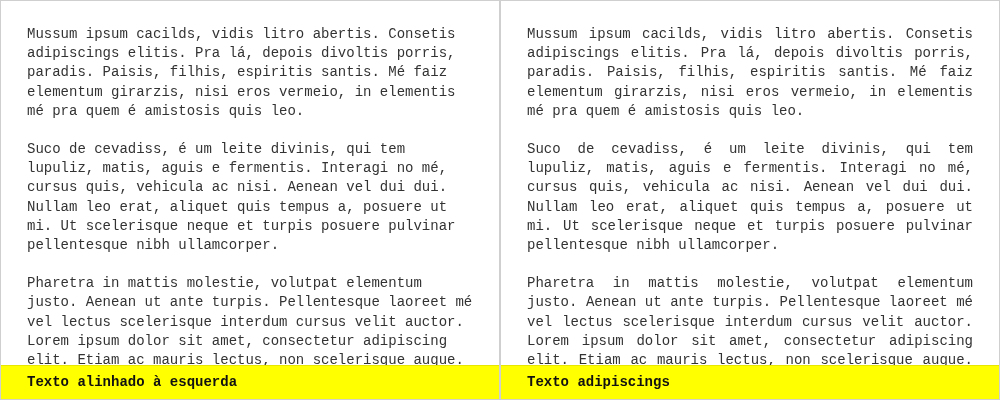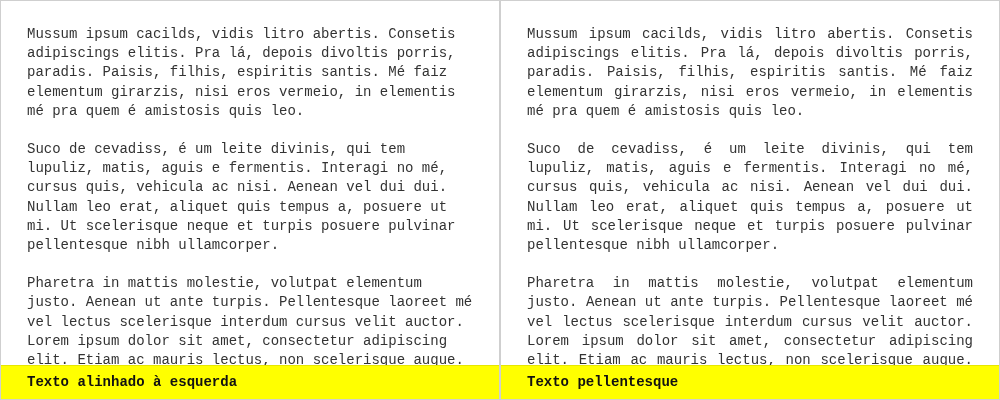--- a/index.html
+++ b/index.html
@@ -29,15 +29,15 @@
   </div>
 </div>
 
 <div class="panel right">
   <div class="content">
     <p>Mussum ipsum cacilds, vidis litro abertis. Consetis adipiscings elitis. Pra lá, depois divoltis porris, paradis. Paisis, filhis, espiritis santis. Mé faiz elementum girarzis, nisi eros vermeio, in elementis mé pra quem é amistosis quis leo.</p>
     <p>Suco de cevadiss, é um leite divinis, qui tem lupuliz, matis, aguis e fermentis. Interagi no mé, cursus quis, vehicula ac nisi. Aenean vel dui dui. Nullam leo erat, aliquet quis tempus a, posuere ut mi. Ut scelerisque neque et turpis posuere pulvinar pellentesque nibh ullamcorper.</p>
     <p>Pharetra in mattis molestie, volutpat elementum justo. Aenean ut ante turpis. Pellentesque laoreet mé vel lectus scelerisque interdum cursus velit auctor. Lorem ipsum dolor sit amet, consectetur adipiscing elit. Etiam ac mauris lectus, non  scelerisque augue. Aenean justo massa.</p>
   </div>
   <div class="footer">
-    <span>Texto pellentesque</span>
+    <span>Texto adipiscings</span>
   </div>
 </div>
 
 </body></html>

